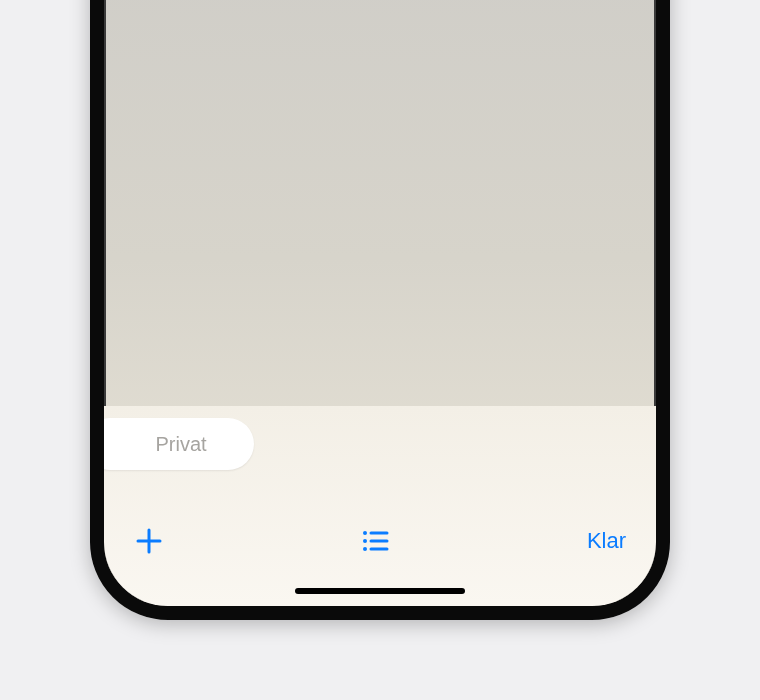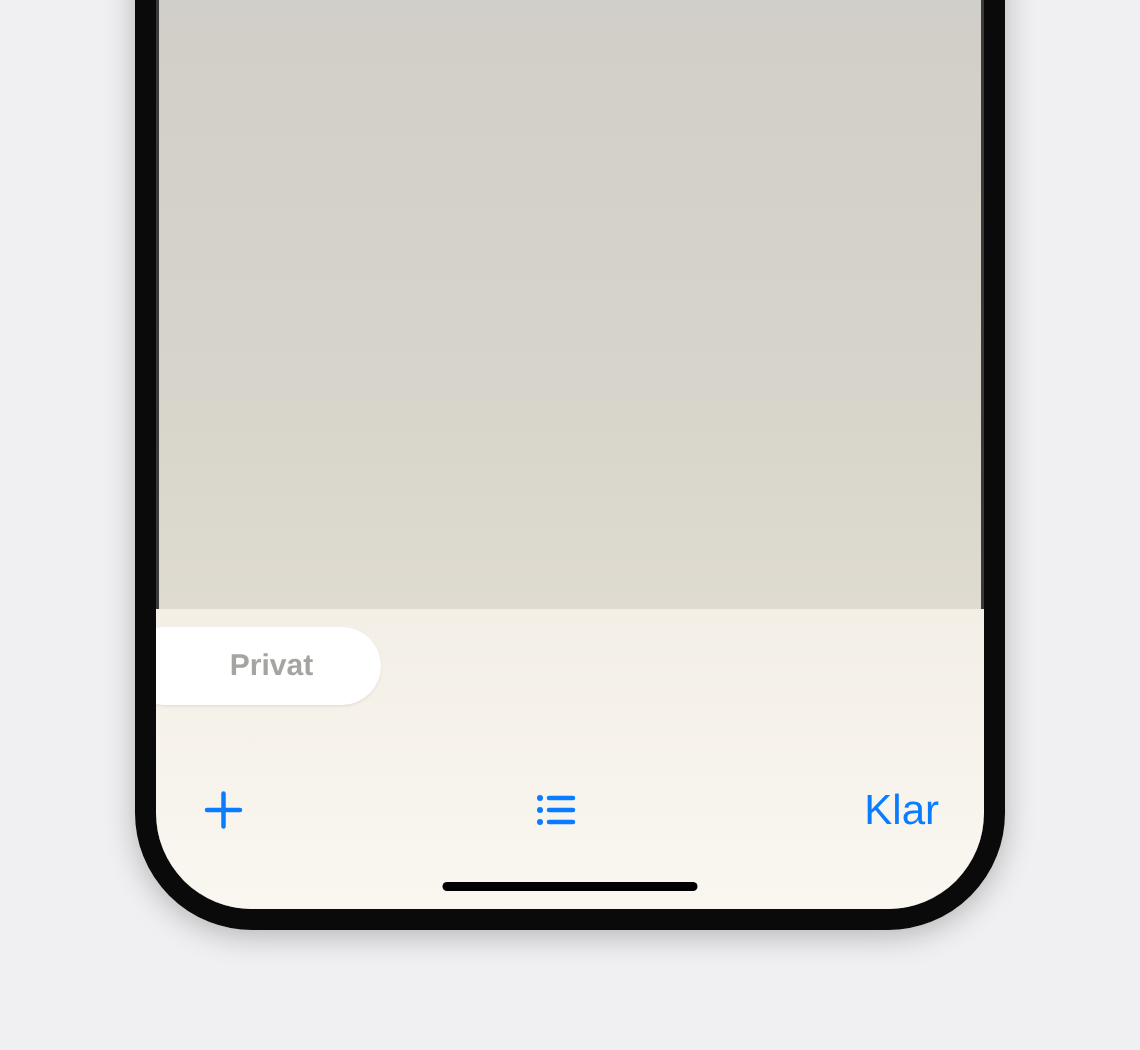--- a/index.html
+++ b/index.html
@@ -59,21 +59,21 @@
     }
     .pill {
       height: 52px;
       border-radius: 26px;
       background: #fff;
       box-shadow: 0 1px 2px rgba(0,0,0,0.08);
       display: flex;
       align-items: center;
       justify-content: center;
       font-size: 20px;
-      font-weight: 700;
+      font-weight: 400;
     }
     .pill.privat {
       width: 170px;
       color: #a6a4a0;
       padding-left: 24px;
     }
     .pill.tabs {
       width: 270px;
       color: #111;
     }
@@ -82,21 +82,21 @@
       bottom: 50px;
       left: 0;
       right: 0;
       display: flex;
       align-items: center;
       justify-content: space-between;
       padding: 0 30px;
     }
     .btn {
       color: #0a7cff;
-      font-size: 28px;
+      font-size: 22px;
       font-weight: 500;
       cursor: pointer;
       background: none;
       border: none;
     }
     .plus-icon, .list-icon {
       width: 30px;
       height: 30px;
       display: block;
     }

